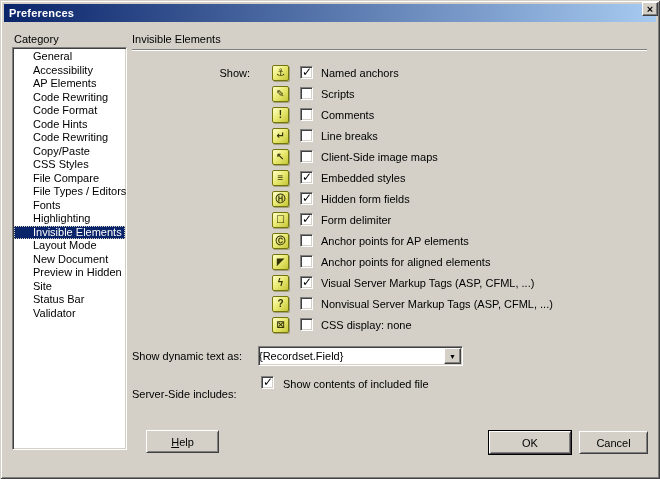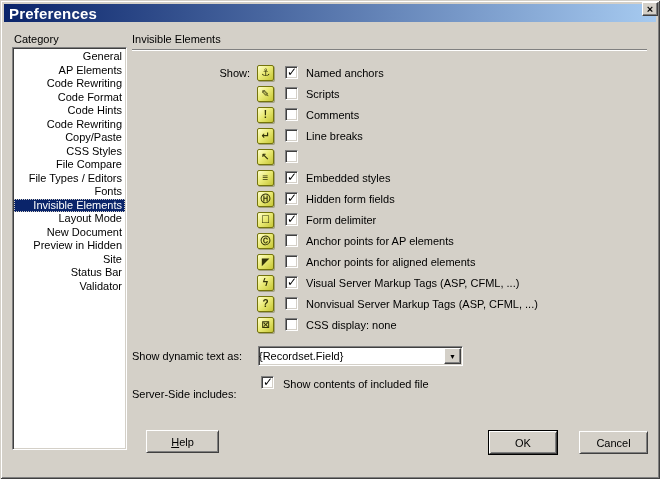--- a/index.html
+++ b/index.html
@@ -12,49 +12,49 @@
                 inset 2px 2px 0 #ffffff, inset -2px -2px 0 #808080;
     overflow: hidden;
   }
 
   
   .titlebar {
     position: absolute; left: 4px; top: 4px; right: 4px; height: 18px;
     background: linear-gradient(to right, #0a246a, #a6caf0);
     display: flex; align-items: center; padding-left: 5px;
   }
-  .titlebar .title { color: #ffffff; font-weight: bold; font-size: 15px; letter-spacing: .2px; }
+  .titlebar .title { color: #ffffff; font-weight: bold; font-size: 11px; letter-spacing: .2px; }
   .close-btn {
     position: absolute; right: 2px; top: 2px; width: 16px; height: 14px;
     background: #d4d0c8; border: 1px solid; border-color: #ffffff #404040 #404040 #ffffff;
     box-shadow: inset -1px -1px 0 #808080, inset 1px 1px 0 #d4d0c8;
     display: flex; align-items: center; justify-content: center;
     font-size: 11px; font-weight: bold; line-height: 1; cursor: pointer; color:#000;
   }
 
   
   .cat-label { position: absolute; left: 14px; top: 33px; }
   .listbox {
     position: absolute; left: 12px; top: 47px; width: 115px; height: 403px;
     background: #ffffff; border: 1px solid; border-color: #808080 #ffffff #ffffff #808080;
     box-shadow: inset 1px 1px 0 #404040, inset -1px -1px 0 #d4d0c8;
     padding: 2px 1px 1px 1px; overflow: hidden;
   }
-  .cat-item { line-height: 13.5px; padding: 0 3px; white-space: nowrap; cursor: default; text-align: right; }
+  .cat-item { line-height: 13.5px; padding: 0 19px; white-space: nowrap; cursor: default; }
   .cat-item.selected { background: #0a246a; color: #ffffff; outline: 1px dotted #d4d0c8; outline-offset: -1px; }
 
   
   .panel-title { position: absolute; left: 132px; top: 33px; }
   .separator { position: absolute; left: 132px; right: 13px; top: 49px; height: 2px;
     border-top: 1px solid #808080; border-bottom: 1px solid #ffffff; }
 
   
   .options { position: absolute; left: 200px; top: 62px; }
   .opt-row { display: flex; align-items: center; height: 21px; }
-  .show-label { width: 50px; text-align: right; margin-right: 7px; flex: none; }
+  .show-label { width: 50px; text-align: right; margin-right: 22px; flex: none; }
   .opt-icon {
     flex: none; width: 17px; height: 16px; margin-right: 11px;
     background: linear-gradient(135deg, #ffffcc 0%, #ebeb77 45%, #c6c637 100%);
     border: 1px solid #74740c; border-radius: 2px;
     display: flex; align-items: center; justify-content: center;
     font-size: 10px; font-weight: bold; color: #33330a;
     box-shadow: 1px 1px 0 rgba(100,100,40,.45);
   }
   .checkbox {
     flex: none; width: 13px; height: 13px; background: #ffffff; position: relative;
@@ -92,48 +92,50 @@
   
   .btn {
     position: absolute; height: 23px; background: #d4d0c8;
     border: 1px solid; border-color: #ffffff #404040 #404040 #ffffff;
     box-shadow: inset 1px 1px 0 #d4d0c8, inset -1px -1px 0 #808080;
     font-family: inherit; font-size: 11px; color: #000; text-align: center;
     display: flex; align-items: center; justify-content: center; cursor: pointer; padding:0;
   }
   .btn.default { outline: 1px solid #000000; }
   .btn-help   { left: 146px; top: 430px; width: 73px; }
-  .btn-ok     { left: 489px; top: 431px; width: 68px; }
+  .btn-ok     { left: 489px; top: 431px; width: 82px; }
   .btn-cancel { left: 579px; top: 431px; width: 69px; }
 </style>
 </head>
 <body>
 
 <div class="dialog">
 
   <div class="titlebar">
     <span class="title">Preferences</span>
   </div>
   <div class="close-btn">
     <span>×</span>
   </div>
 
   <div class="cat-label">Category</div>
   <div class="listbox">
       <div class="cat-item">General</div>
+      <div class="cat-item">Accessibility</div>
       <div class="cat-item">AP Elements</div>
       <div class="cat-item">Code Rewriting</div>
       <div class="cat-item">Code Format</div>
       <div class="cat-item">Code Hints</div>
       <div class="cat-item">Code Rewriting</div>
       <div class="cat-item">Copy/Paste</div>
       <div class="cat-item">CSS Styles</div>
       <div class="cat-item">File Compare</div>
       <div class="cat-item">File Types / Editors</div>
       <div class="cat-item">Fonts</div>
+      <div class="cat-item">Highlighting</div>
       <div class="cat-item selected">Invisible Elements</div>
       <div class="cat-item">Layout Mode</div>
       <div class="cat-item">New Document</div>
       <div class="cat-item">Preview in Hidden</div>
       <div class="cat-item">Site</div>
       <div class="cat-item">Status Bar</div>
       <div class="cat-item">Validator</div>
     </div>
 
   <div class="panel-title">Invisible Elements</div>
@@ -161,20 +163,21 @@
       <div class="opt-row">
         <span class="show-label"></span>
         <span class="opt-icon">↵</span>
         <span class="checkbox"></span>
         <span class="opt-label">Line breaks</span>
       </div>
       <div class="opt-row">
         <span class="show-label"></span>
         <span class="opt-icon">↖</span>
         <span class="checkbox"></span>
+        <span class="opt-label">Client-Side image maps</span>
       </div>
       <div class="opt-row">
         <span class="show-label"></span>
         <span class="opt-icon">≡</span>
         <span class="checkbox checked"></span>
         <span class="opt-label">Embedded styles</span>
       </div>
       <div class="opt-row">
         <span class="show-label"></span>
         <span class="opt-icon">Ⓗ</span>

